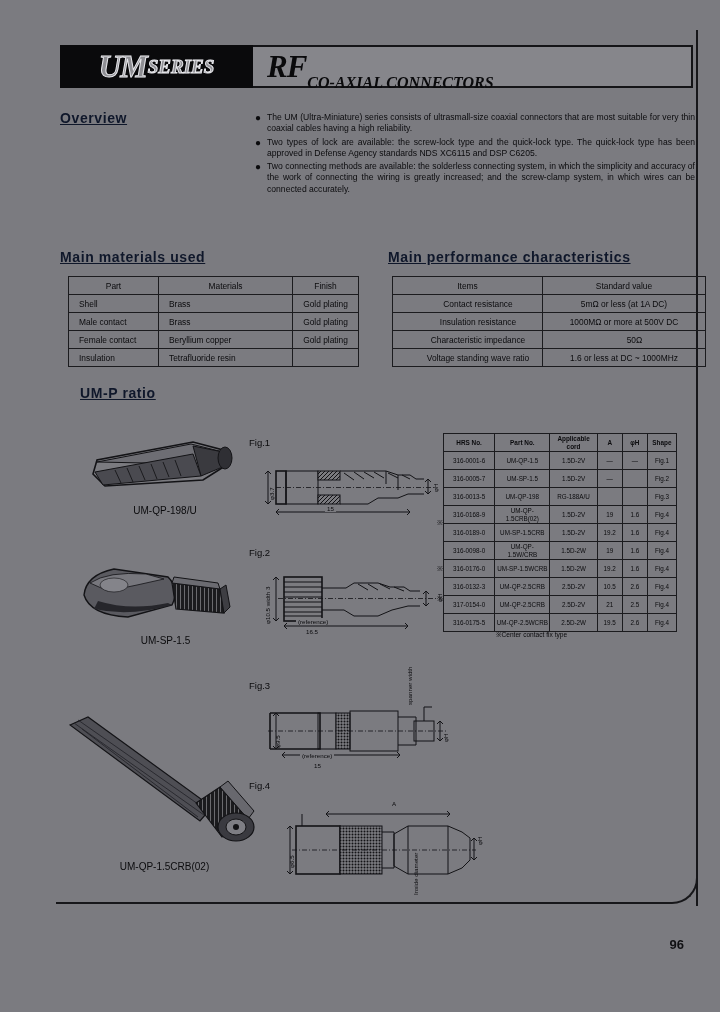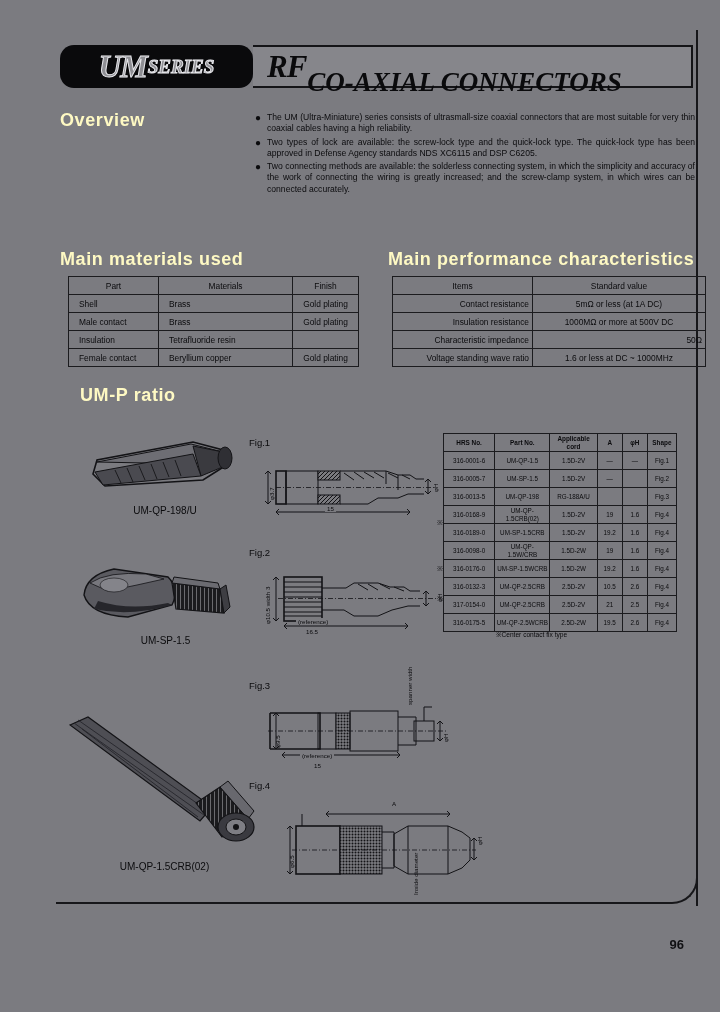--- a/index.html
+++ b/index.html
@@ -9,53 +9,53 @@
     font-family:"Liberation Sans", sans-serif;
     color:#0d0d0d;
   }
   .frame-r{position:absolute;right:22px;top:30px;width:2px;height:876px;background:#17171a;}
   .frame-b{position:absolute;left:56px;bottom:108px;width:612px;height:2px;background:#17171a;}
   .frame-corner{position:absolute;right:22px;bottom:108px;width:28px;height:28px;
     border-right:2px solid #17171a;border-bottom:2px solid #17171a;border-radius:0 0 26px 0;}
 
   
   .banner{position:absolute;left:60px;top:45px;width:633px;height:43px;display:flex;align-items:stretch;}
-  .banner-left{background:#0a0a0c;width:193px;display:flex;align-items:center;justify-content:center;border-radius:14px;}
+  .banner-left{background:#0a0a0c;width:193px;display:flex;align-items:center;justify-content:center;}
   .banner-left .um{font-family:"Liberation Serif",serif;font-style:italic;font-weight:bold;
      font-size:31px;color:#8e8e93;letter-spacing:-1px;
      -webkit-text-stroke:1px #e6e6ea;}
   .banner-left .series{font-family:"Liberation Serif",serif;font-style:italic;font-weight:bold;
      font-size:19px;color:#8e8e93;margin-left:1px;-webkit-text-stroke:1px #e6e6ea;}
   .banner-right{flex:1;border:2px solid #141417;border-left:none;background:#86868b;
      display:flex;align-items:center;padding-left:14px;}
   .banner-right .rf{font-family:"Liberation Serif",serif;font-style:italic;font-weight:bold;
      font-size:31px;color:#0a0a0c;letter-spacing:-1px;}
   .banner-right .coax{font-family:"Liberation Serif",serif;font-style:italic;font-weight:bold;
-     font-size:27px;color:#0a0a0c;margin-left:1px;margin-top:32px;}
-
-  
-  .h-sec{position:absolute;font-size:18px;font-weight:bold;letter-spacing:.6px;color:#fef9c3;}
+     font-size:16px;color:#0a0a0c;margin-left:1px;margin-top:32px;}
+
+  
+  .h-sec{position:absolute;font-size:14px;font-weight:bold;letter-spacing:.6px;color:#0f172a;text-decoration:underline;}
 
   
   .overview{position:absolute;left:255px;top:112px;width:440px;}
   .bullet{display:flex;margin-bottom:2px;}
   .bullet .dot{width:12px;flex:0 0 12px;font-size:10px;line-height:11.5px;color:#0b0b0d;}
   .bullet .txt{font-size:8.6px;line-height:11.3px;text-align:justify;color:#0b0b0d;}
 
   
   table{border-collapse:collapse;font-size:8.4px;color:#0b0b0d;}
   table td,table th{border:1px solid #1b1b1e;padding:2px 3px;text-align:center;font-weight:normal;
      height:13px;line-height:10px;}
   .tbl-mat{position:absolute;left:68px;top:276px;width:291px;}
   .tbl-mat td:nth-child(1){width:76px;margin-left:44px;}
   .tbl-mat td:nth-child(2){width:120px;}
   .tbl-mat td.lft{text-align:left;padding-left:10px;}
   .tbl-perf{position:absolute;left:392px;top:276px;width:314px;}
   .tbl-perf td:nth-child(1){width:122px;}
-  .tbl-perf td.lft{text-align:right;padding-left:14px;}
+  .tbl-perf td.lft{text-align:center;padding-left:24px;}
 
   
   .tbl-part{position:absolute;left:443px;top:433px;width:234px;font-size:6.3px;}
   .tbl-part td,.tbl-part th{border:1px solid #1b1b1e;padding:1px 1px;height:15px;line-height:7.5px;}
   .tbl-part th{font-weight:bold;font-size:6.4px;}
   .tbl-part .c-hrs{width:48px;}
   .tbl-part .c-part{width:52px;}
   .tbl-part .c-cord{width:44px;}
   .tbl-part .c-a{width:22px;}
   .tbl-part .c-h{width:22px;}
@@ -126,28 +126,28 @@
     <td class="lft">Shell</td>
     <td class="lft">Brass</td>
     <td>Gold plating</td>
   </tr>
   <tr>
     <td class="lft">Male contact</td>
     <td class="lft">Brass</td>
     <td>Gold plating</td>
   </tr>
   <tr>
+    <td class="lft">Female contact</td>
+    <td class="lft">Beryllium copper</td>
+    <td>Gold plating</td>
+  </tr>
+  <tr>
     <td class="lft">Insulation</td>
     <td class="lft">Tetrafluoride resin</td>
     <td></td>
-  </tr>
-  <tr>
-    <td class="lft">Female contact</td>
-    <td class="lft">Beryllium copper</td>
-    <td>Gold plating</td>
   </tr>
 </tbody>
   </table>
 
 <div class="h-sec" style="left:388px;top:249px;text-align:center;">Main performance characteristics</div>
 <table class="tbl-perf">
   <tbody>
       <tr>
     <td>Items</td>
     <td>Standard value</td>

